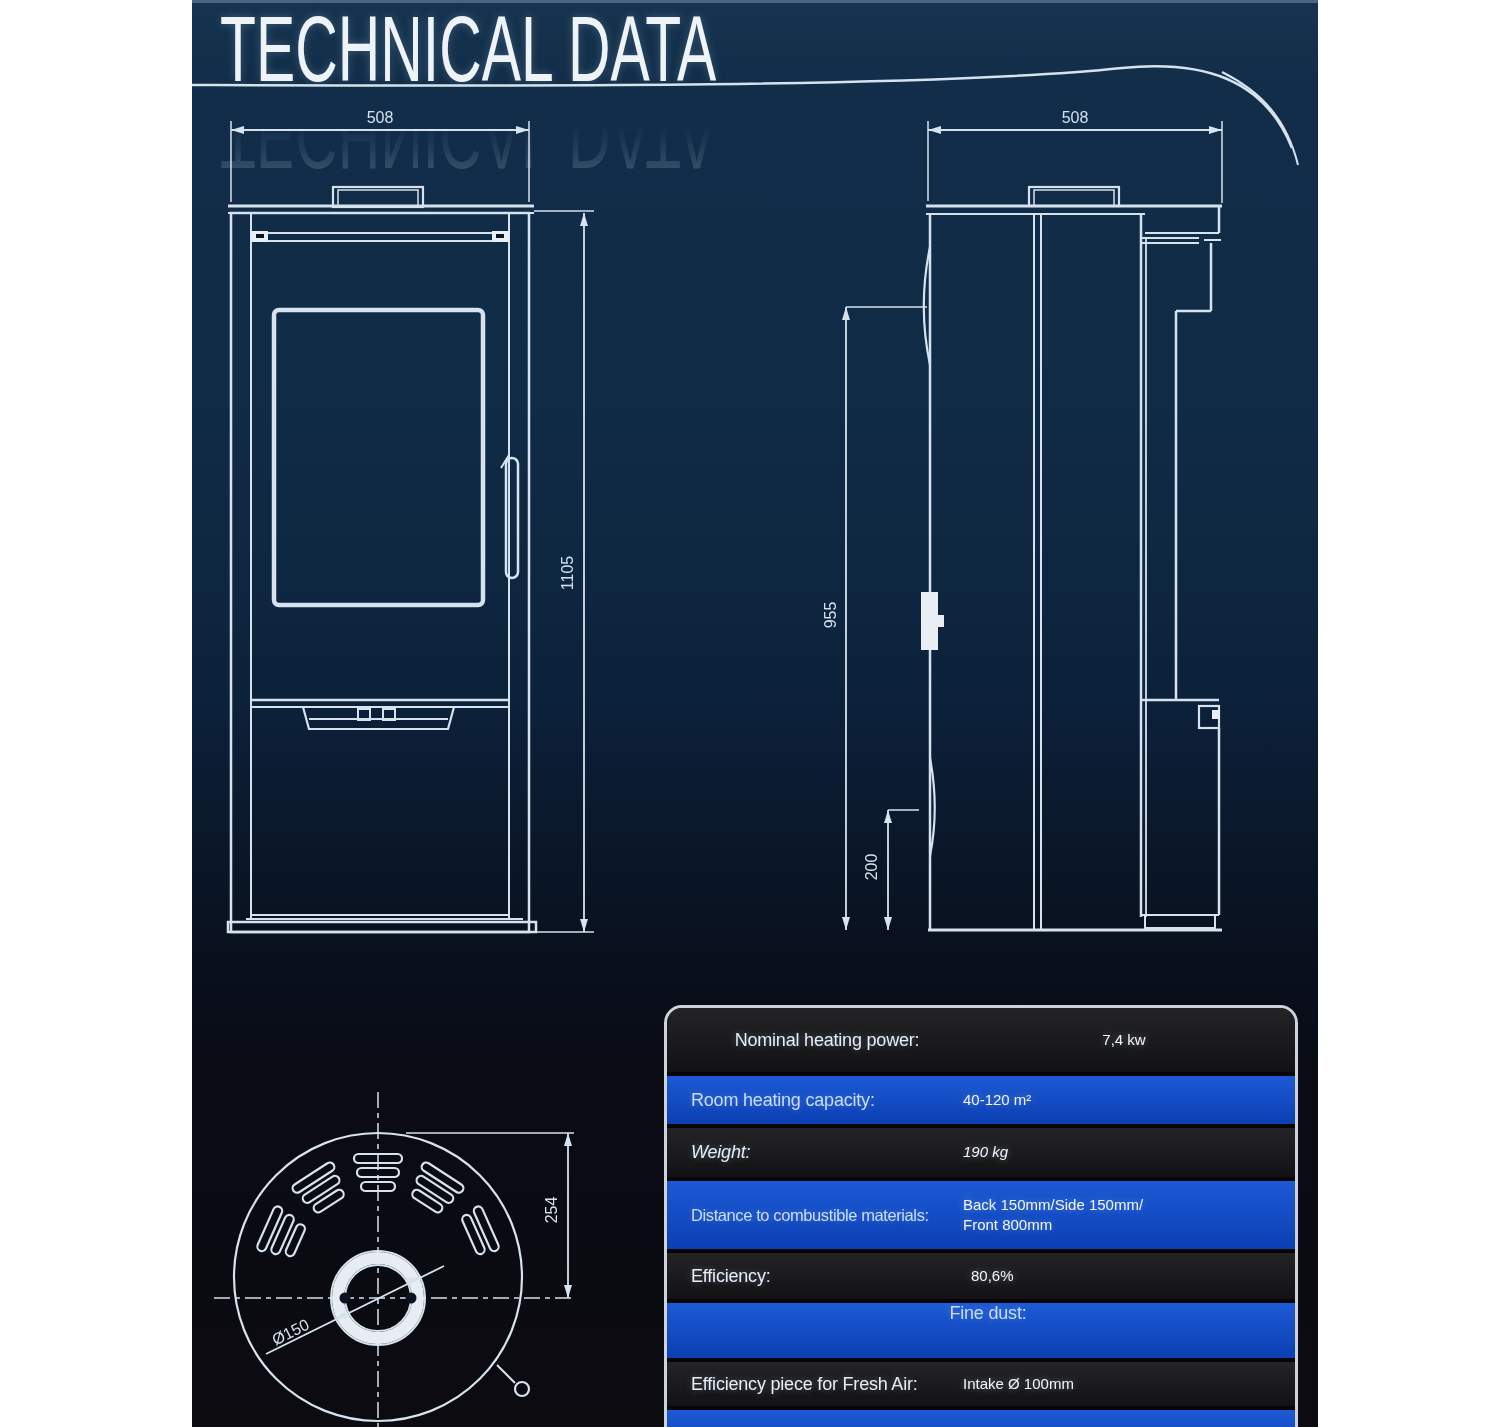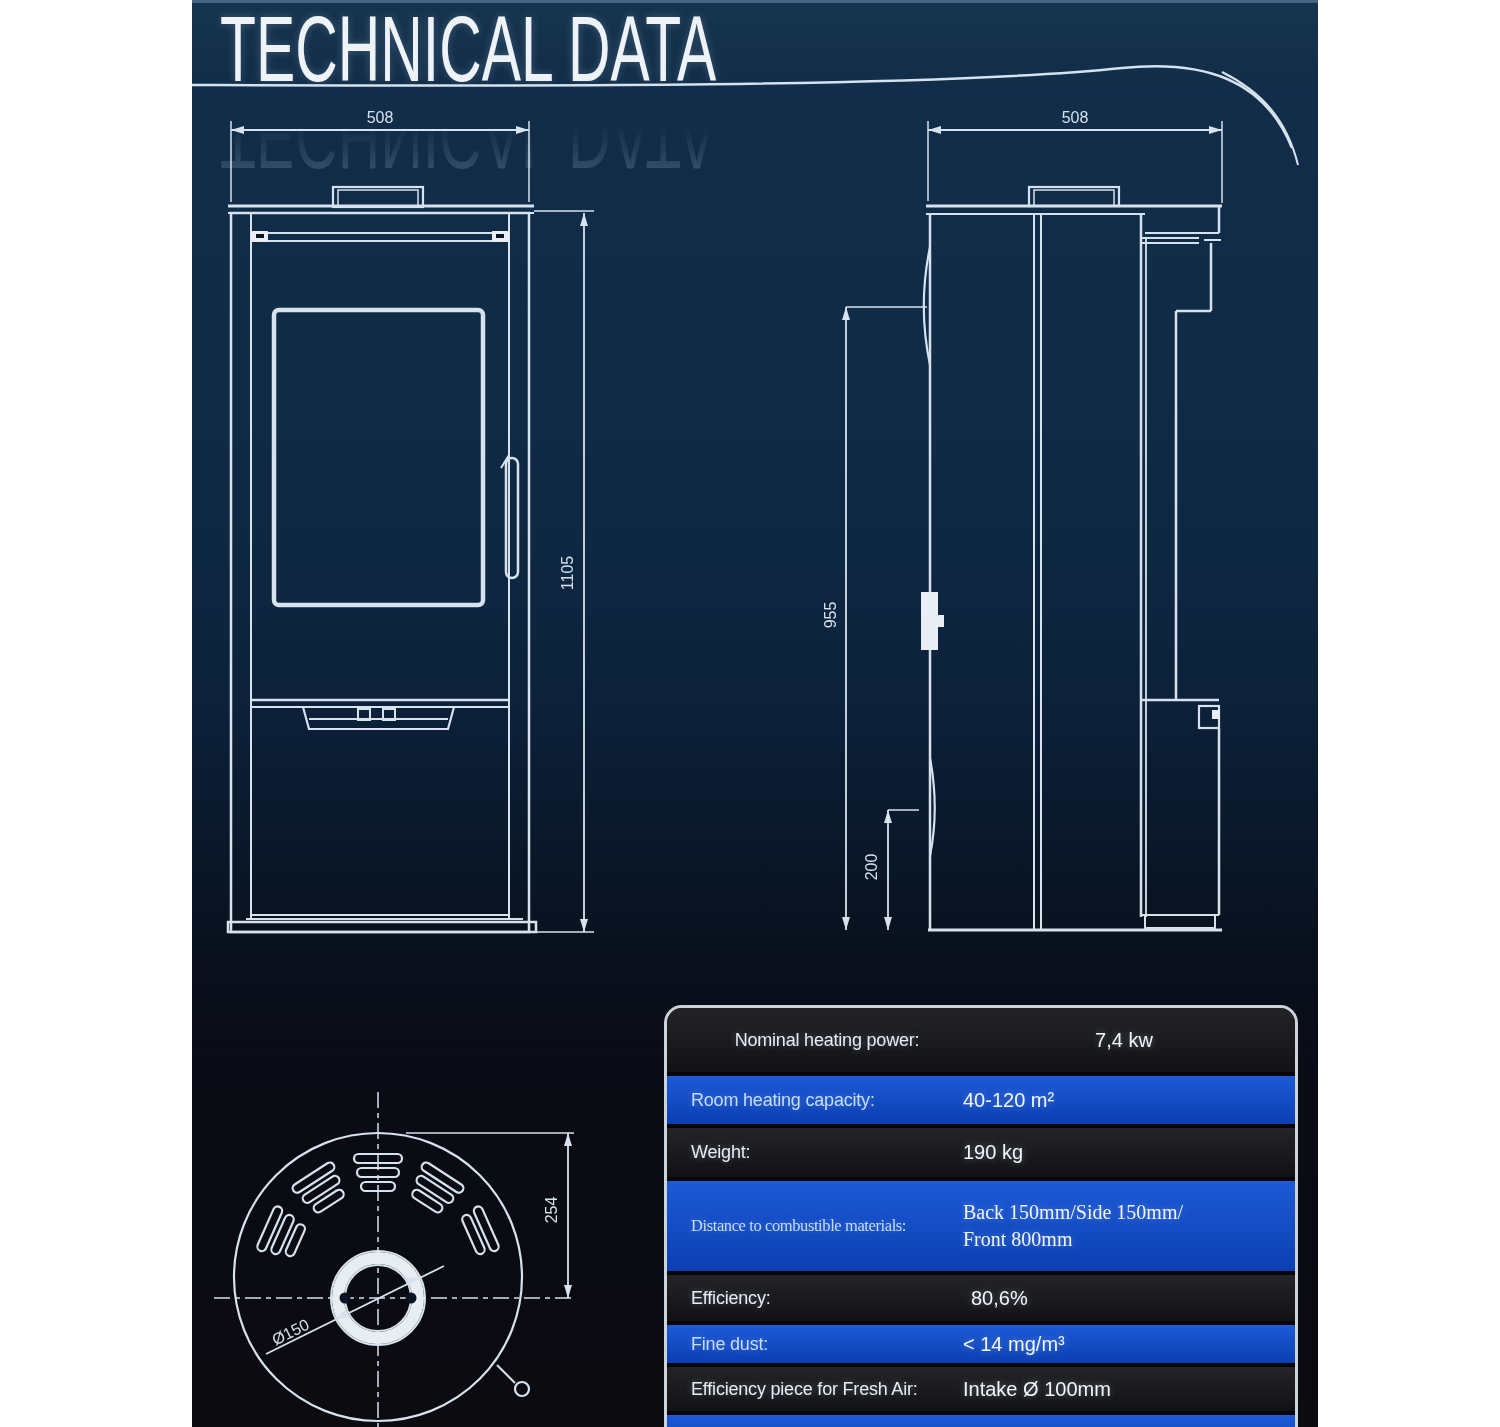--- a/index.html
+++ b/index.html
@@ -43,34 +43,34 @@
     position:absolute;left:472px;top:1005px;width:634px;height:440px;
     box-sizing:border-box;border:3px solid #ccd3d9;border-radius:18px 18px 0 0;
     background:#060608;overflow:hidden;
     display:flex;flex-direction:column;gap:4px;
   }
   .spec-row{display:flex;align-items:center;padding:0 10px 0 24px;flex:0 0 auto;}
   .spec-row.dark{background:linear-gradient(180deg,#242426,#121214);}
   .spec-row.blue{background:linear-gradient(180deg,#1d5ad6,#0b3fb2);}
   .spec-row:nth-child(1){height:64px;border-radius:14px 14px 0 0;text-align:center;}
   .spec-row:nth-child(2){height:48px;}
-  .spec-row:nth-child(3){height:49px;}
-  .spec-row:nth-child(4){height:90px;font-family:Liberation Serif, serif;}
+  .spec-row:nth-child(3){height:49px;font-style:italic;}
+  .spec-row:nth-child(4){height:68px;}
   .spec-row:nth-child(5){height:46px;gap:8px;}
-  .spec-row:nth-child(6){height:38px;}
+  .spec-row:nth-child(6){height:55px;flex-direction:column;}
   .spec-row:nth-child(7){height:44px;}
   .spec-row:nth-child(8){height:46px;}
   .spec-label{
     flex:0 0 272px;font-size:18px;letter-spacing:-0.2px;white-space:nowrap;
     color:#e8edf3;text-shadow:0 0 7px rgba(170,200,255,.35);
   }
   .spec-row.blue .spec-label{color:#c9dcfa;}
   .spec-row:nth-child(4) .spec-label{font-size:16.5px;letter-spacing:-0.4px;}
   .spec-value{
-    flex:1;font-size:20px;color:#f2f5f9;line-height:1.35;
+    flex:1;font-size:15px;color:#f2f5f9;line-height:1.35;
     text-shadow:0 0 7px rgba(190,215,255,.4);
   }
   .spec-value span{display:block;}
 </style>
 </head>
 <body>
 
 <div id="stage">
   <div id="poster">
     <div class="top-strip"></div>

